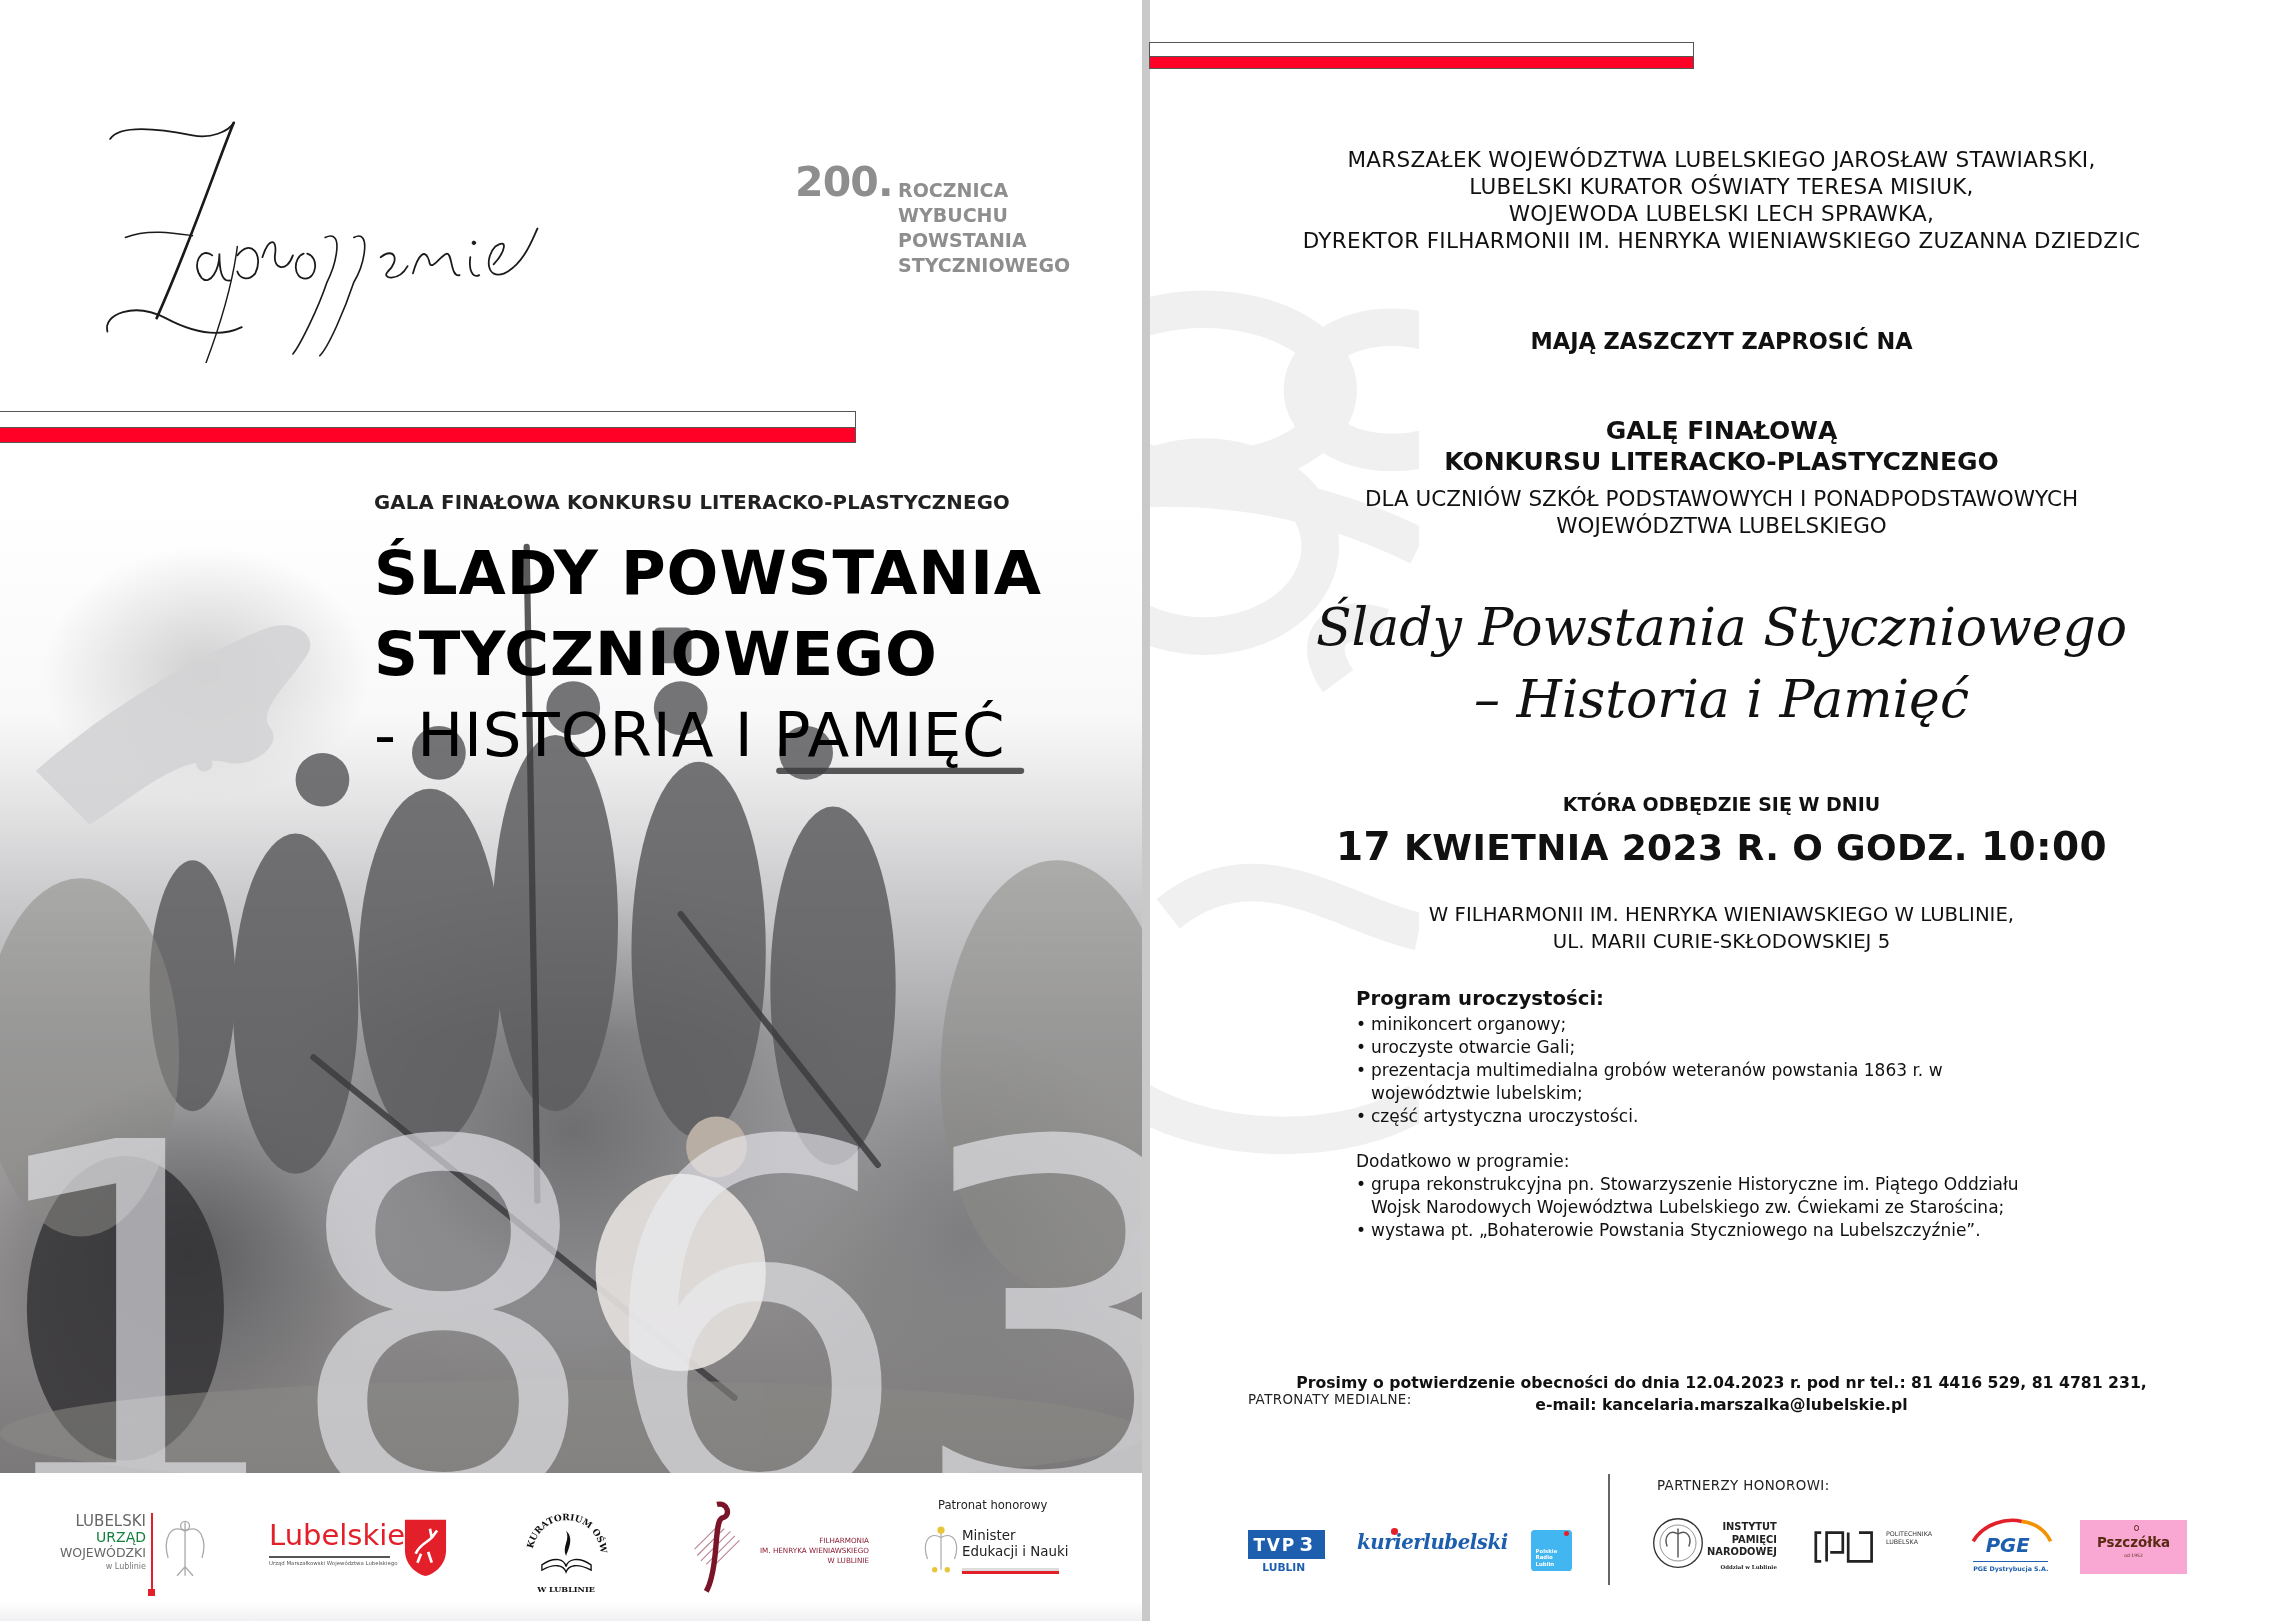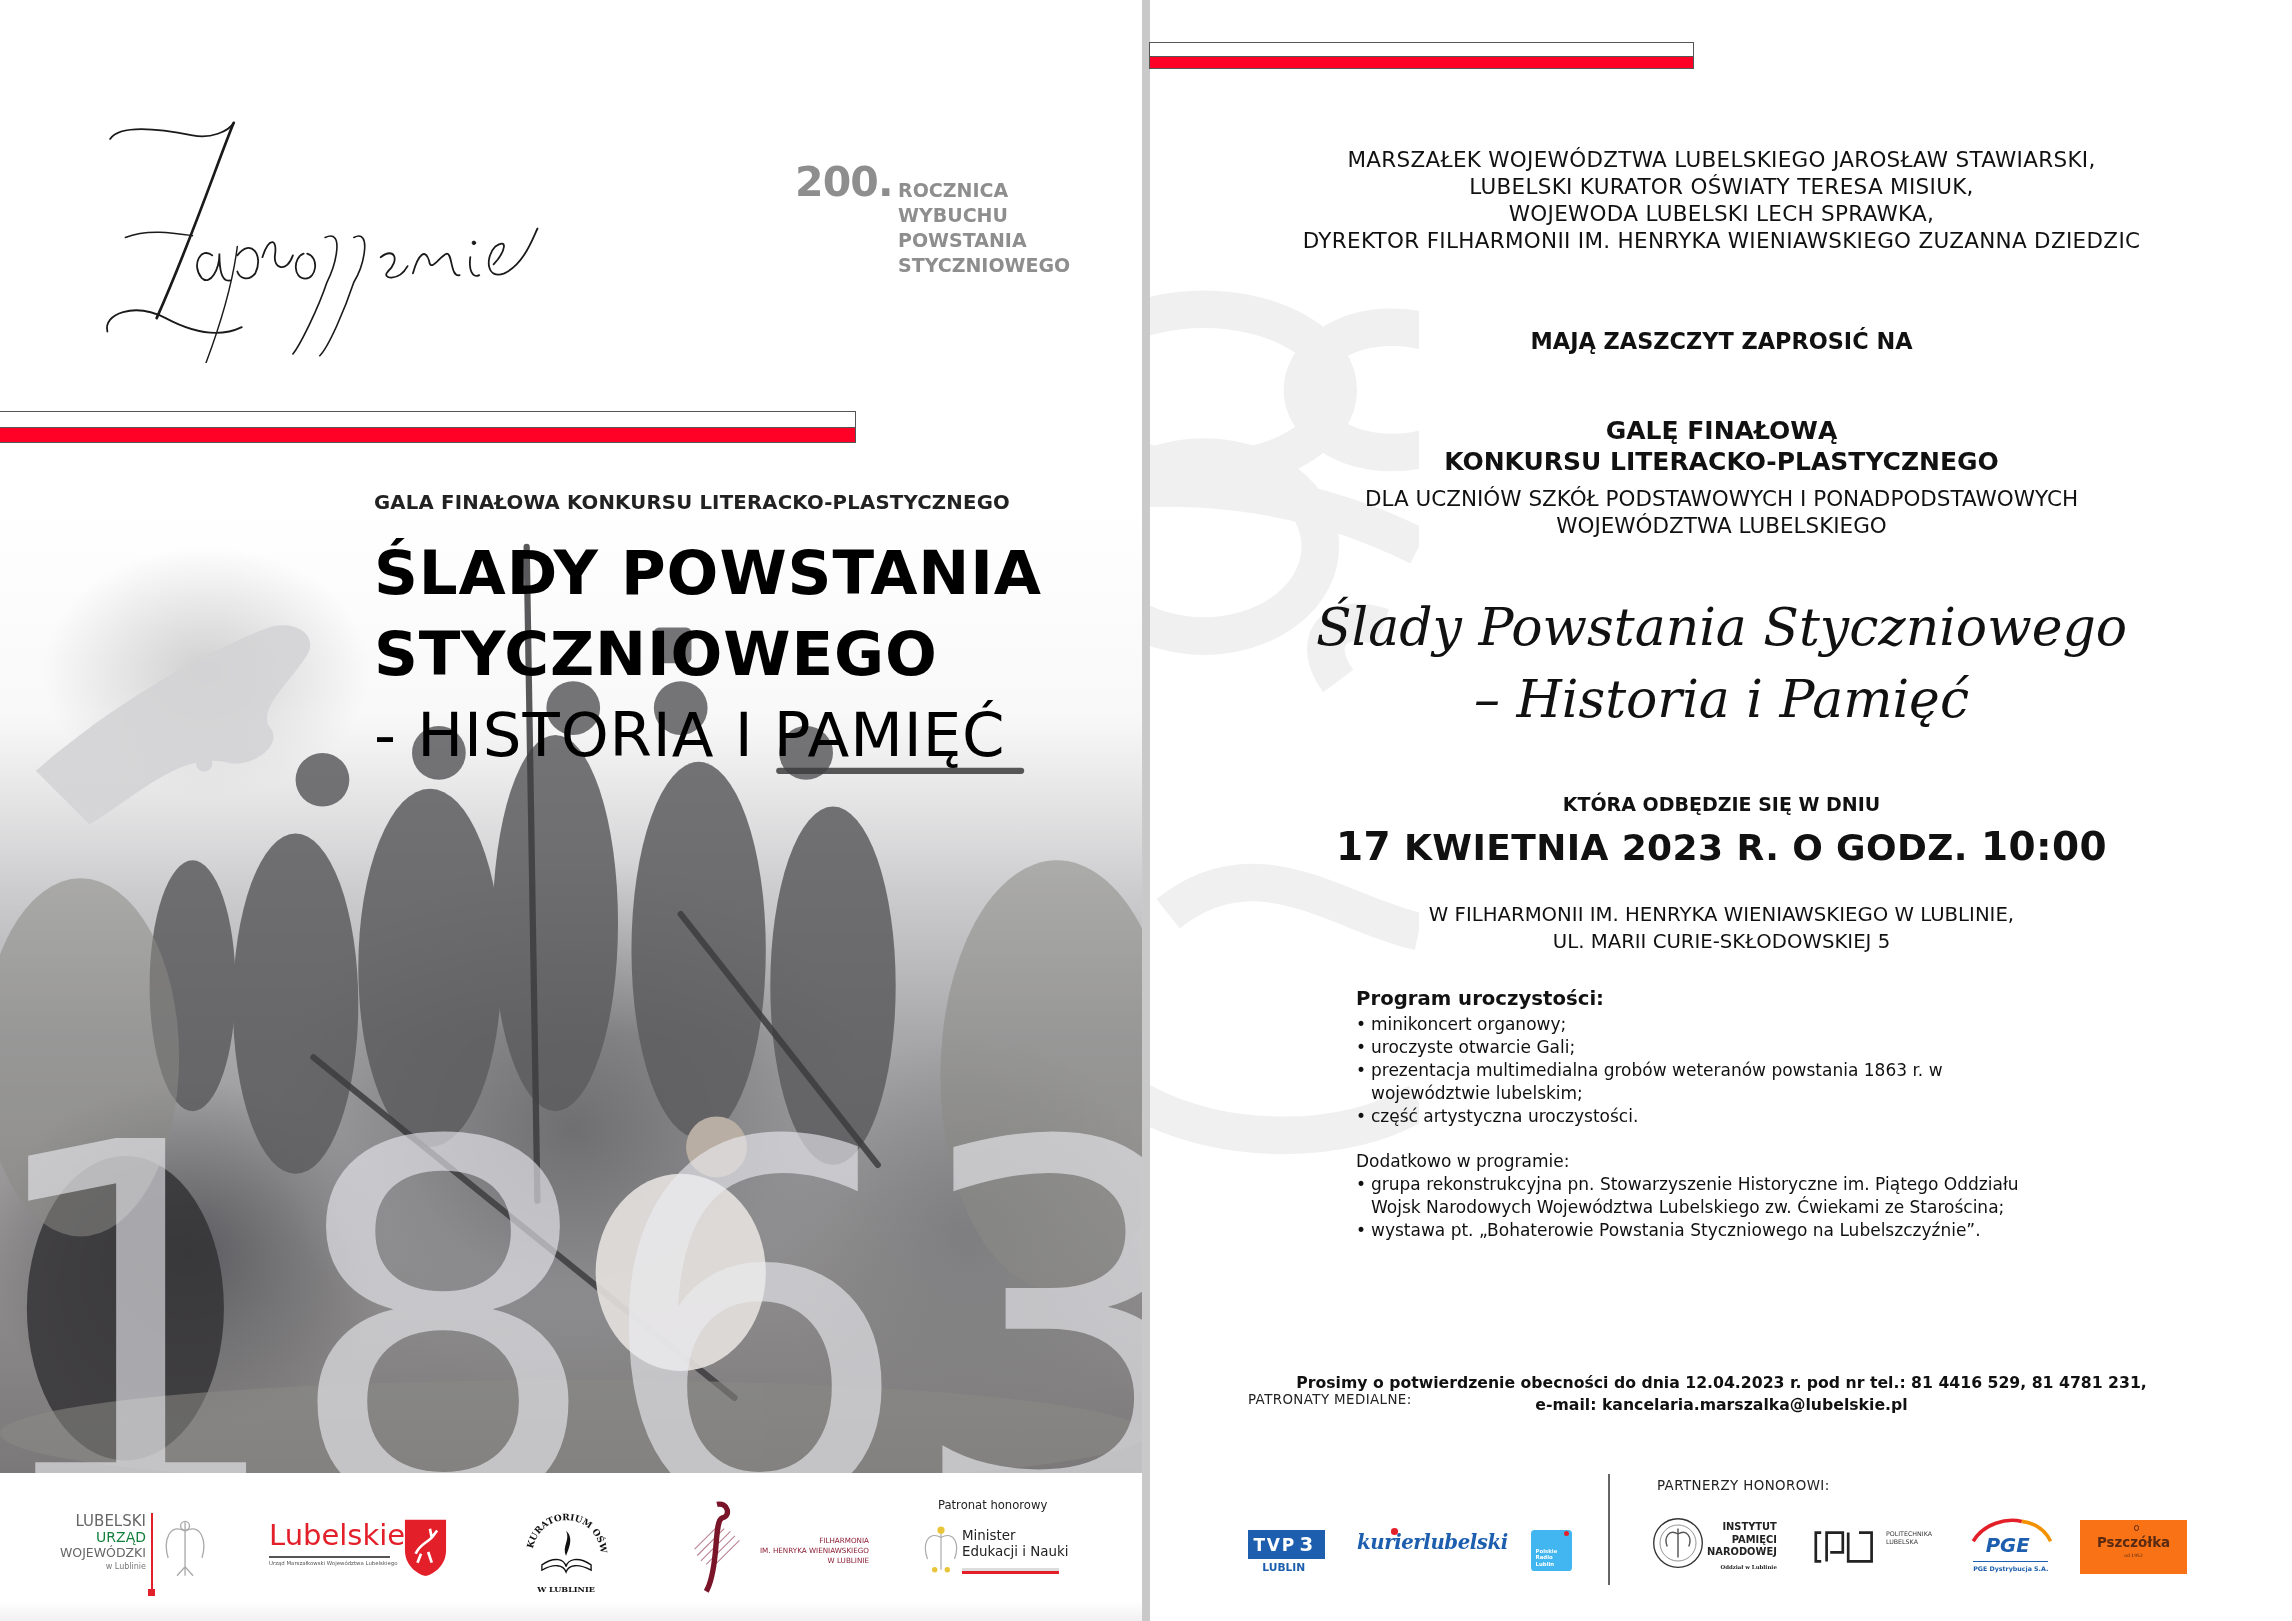--- a/index.html
+++ b/index.html
@@ -384,18 +384,18 @@
 <div class="logo" style="left:1966px; top:1516px; width:90px; height:63px;">
   <svg width="90" height="27" viewBox="0 0 100 30" style="position:absolute; left:0; top:0;">
     <path d="M8 28 C20 8, 45 2, 62 6" stroke="#e3202a" stroke-width="4" fill="none"></path>
     <path d="M62 6 C78 8, 88 16, 94 28" stroke="#f39200" stroke-width="4" fill="none"></path>
   </svg>
   <div style="position:absolute; left:19.7px; top:18px; font-size:19.7px; font-weight:bold; font-style:italic; color:#1d5fae;">PGE</div>
   <div style="position:absolute; left:7.2px; top:45px; width:75px; height:0.9px; background:#1d5fae;"></div>
   <div style="position:absolute; left:7.2px; top:49px; font-size:6.3px; color:#1d5fae; font-weight:bold; white-space:nowrap;">PGE Dystrybucja S.A.</div>
 </div>
 
-<div class="logo" style="left:2080px; top:1520px; width:107px; height:54px; background:#f97316;">
+<div class="logo" style="left:2080px; top:1520px; width:107px; height:54px; background:#f9a8d4;">
   <div style="position:absolute; left:0; right:0; top:15px; text-align:center; font-size:13.4px; font-weight:bold; color:#5a2a12;">Pszczółka</div>
   <div style="position:absolute; left:0; right:0; top:33px; text-align:center; font-size:4.5px; color:#5a2a12;">od 1952</div>
   <div style="position:absolute; left:54px; top:5.4px; width:5.4px; height:5.4px; border-radius:50%; border:0.9px solid #5a2a12;"></div>
 </div>
 
 
 </body></html>

